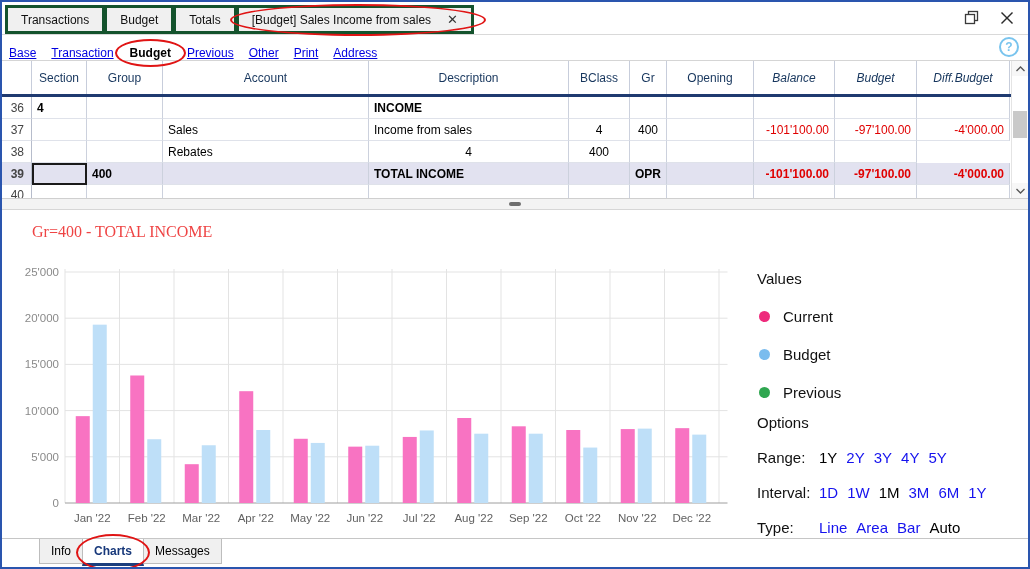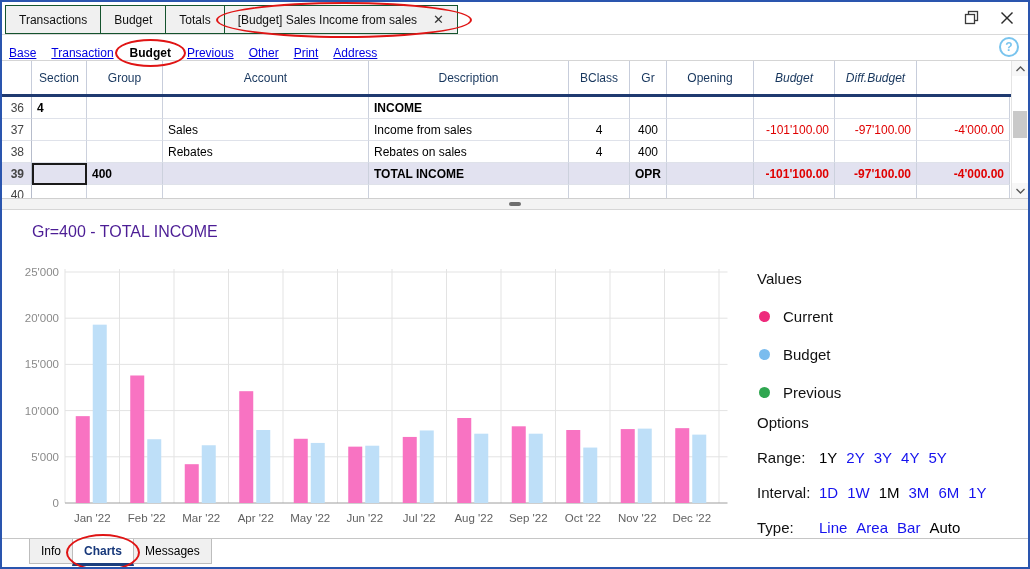--- a/index.html
+++ b/index.html
@@ -2,21 +2,21 @@
 <html><head>
 <meta charset="utf-8">
 <style>
   html,body{margin:0;padding:0;background:#fff;}
   body{width:1030px;height:569px;position:relative;font-family:"Liberation Sans",sans-serif;-webkit-font-smoothing:antialiased;}
   .window{position:absolute;inset:0;border:2px solid #2a55ae;background:#fff;box-sizing:border-box;display:flex;flex-direction:column;overflow:hidden;}
 
   
   .tabbar{height:32px;flex:0 0 32px;display:flex;align-items:flex-end;border-bottom:1px solid #d9d9d9;background:#fff;position:relative;z-index:3;}
   .tabs{display:flex;align-items:flex-end;margin-left:3px;height:100%;padding-top:2px;box-sizing:border-box;}
-  .tab{height:29px;box-sizing:border-box;padding:0 13px;display:flex;align-items:center;font-size:12px;color:#111;background:#f0f0f0;border:1px solid #14532d;margin-right:-1px;position:relative;cursor:default;white-space:nowrap;}
+  .tab{height:29px;box-sizing:border-box;padding:0 13px;display:flex;align-items:center;font-size:12px;color:#111;background:#f0f0f0;border:3px solid #14532d;margin-right:-1px;position:relative;cursor:default;white-space:nowrap;}
   .tab.active{background:#fff;border-top:3px solid #1c3f7e;border-bottom:1px solid #fff;margin-bottom:-1px;font-weight:bold;color:#17387a;z-index:2;height:31px;}
   .tab .close-x{margin-left:16px;font-size:13px;color:#333;line-height:1;}
   .winctl{margin-left:auto;display:flex;align-items:center;gap:17px;padding:0 12px 0 0;height:100%;}
   .ctl{display:flex;align-items:center;justify-content:center;width:18px;height:18px;}
 
   
   .linksrow{height:25px;flex:0 0 25px;display:flex;align-items:flex-end;padding-left:7px;font-size:12px;position:relative;background:#fff;}
   .vlink{color:#0000e0;text-decoration:underline;margin-right:15px;position:relative;cursor:pointer;}
   .vlink.selected{color:#000;font-weight:bold;text-decoration:none;padding:0 1px;}
   .help{position:absolute;right:9px;top:2px;width:16px;height:16px;border:2px solid #79c4ee;border-radius:50%;color:#79c4ee;font-size:12px;font-weight:bold;display:flex;align-items:center;justify-content:center;box-sizing:content-box;}
@@ -43,35 +43,35 @@
   .sb-btn{height:15px;flex:0 0 15px;display:flex;align-items:center;justify-content:center;background:#f7f7f7;}
   .sb-track{flex:1;position:relative;background:#fff;}
   .sb-thumb{position:absolute;left:1px;right:1px;top:35px;height:27px;background:#c9c9c9;}
 
   
   .splitter{flex:0 0 12px;height:12px;background:#f3f3f3;border-top:1px solid #cfcfcf;border-bottom:1px solid #d6d6d6;position:relative;box-sizing:border-box;}
   .sp-handle{position:absolute;left:50%;top:3px;width:12px;height:4px;margin-left:-6px;background:#6e6e6e;border-radius:2px;}
 
   
   .chart-section{flex:1;position:relative;background:#fff;overflow:hidden;}
-  .chart-title{position:absolute;left:30px;top:13px;font-size:16px;color:#4c1d95;}
+  .chart-title{position:absolute;left:30px;top:13px;font-size:16px;color:#ef4444;font-family:Liberation Serif, serif;}
   svg.chart{position:absolute;left:0;top:40px;}
   .sidepanel{position:absolute;left:755px;top:58px;width:266px;color:#111;}
   .sp-heading{font-size:15px;height:21px;line-height:21px;}
   .sp-heading.opts{margin-top:9px;}
   .legend-item{display:flex;align-items:center;height:21px;margin-top:17px;font-size:15px;cursor:pointer;}
   .dot{width:11px;height:11px;border-radius:50%;margin:0 13px 0 2px;flex:0 0 11px;}
   .opt-row{display:flex;align-items:center;height:21px;margin-top:14px;font-size:15px;}
   .opt-label{width:62px;flex:0 0 62px;}
   .opt-items{display:flex;gap:9px;}
   .opt-item{color:#1512ee;cursor:pointer;}
   .opt-item.selected{color:#000;cursor:default;}
 
   
-  .bottombar{flex:0 0 28px;height:28px;border-top:1px solid #c6c6c6;display:flex;align-items:stretch;padding-left:27px;background:#fff;}
+  .bottombar{flex:0 0 28px;height:28px;border-top:1px solid #c6c6c6;display:flex;align-items:stretch;padding-left:37px;background:#fff;}
   .btab{padding:0 11px;display:flex;align-items:center;font-size:12px;background:#f0f0f0;border:1px solid #bdbdbd;border-top:none;margin-right:-1px;position:relative;height:25px;box-sizing:border-box;cursor:default;}
   .btab.active{background:#fff;font-weight:bold;color:#17387a;border-bottom:3px solid #1c3f7e;height:27px;z-index:2;}
 
   
   .ann{position:absolute;border:2px solid #e01414;border-radius:50%;pointer-events:none;z-index:6;}
   .ann.tab-ann{left:-9px;right:-15px;top:-4px;bottom:-5px;}
   .ann.link-ann{left:-14px;right:-14px;top:-7px;bottom:-7px;}
   .ann.btab-ann{left:-7px;right:-7px;top:-5px;bottom:-8px;}
 </style>
 </head>
@@ -129,20 +129,21 @@
     <div class="grid">
       <div class="thead" style="grid-template-columns: 30px 55px 76px 206px 200px 61px 37px 87px 81px 82px 93px;">
           <div class="hcell"></div>
           <div class="hcell">Section</div>
           <div class="hcell">Group</div>
           <div class="hcell">Account</div>
           <div class="hcell">Description</div>
           <div class="hcell">BClass</div>
           <div class="hcell">Gr</div>
           <div class="hcell">Opening</div>
+          <div class="hcell italic">Balance</div>
           <div class="hcell italic">Budget</div>
           <div class="hcell italic">Diff.Budget</div>
         </div>
       <div class="tbody">
           <div class="row" style="grid-template-columns: 30px 55px 76px 206px 200px 61px 37px 87px 81px 82px 93px;">
             <div class="cell num">36</div>
             <div class="cell bold">4</div>
             <div class="cell bold"></div>
             <div class="cell bold"></div>
             <div class="cell bold">INCOME</div>
@@ -164,21 +165,20 @@
             <div class="cell c-right"></div>
             <div class="cell c-right neg">-101'100.00</div>
             <div class="cell c-right neg">-97'100.00</div>
             <div class="cell c-right neg">-4'000.00</div>
           </div>
           <div class="row" style="grid-template-columns: 30px 55px 76px 206px 200px 61px 37px 87px 81px 82px 93px;">
             <div class="cell num">38</div>
             <div class="cell"></div>
             <div class="cell"></div>
             <div class="cell">Rebates</div>
-            <div class="cell">Rebates on sales</div>
             <div class="cell c-center">4</div>
             <div class="cell c-center">400</div>
             <div class="cell c-right"></div>
             <div class="cell c-right"></div>
             <div class="cell c-right"></div>
             <div class="cell c-right"></div>
           </div>
           <div class="row highlight" style="grid-template-columns: 30px 55px 76px 206px 200px 61px 37px 87px 81px 82px 93px;">
             <div class="cell num bold">39</div>
             <div class="cell bold selcell"></div>

